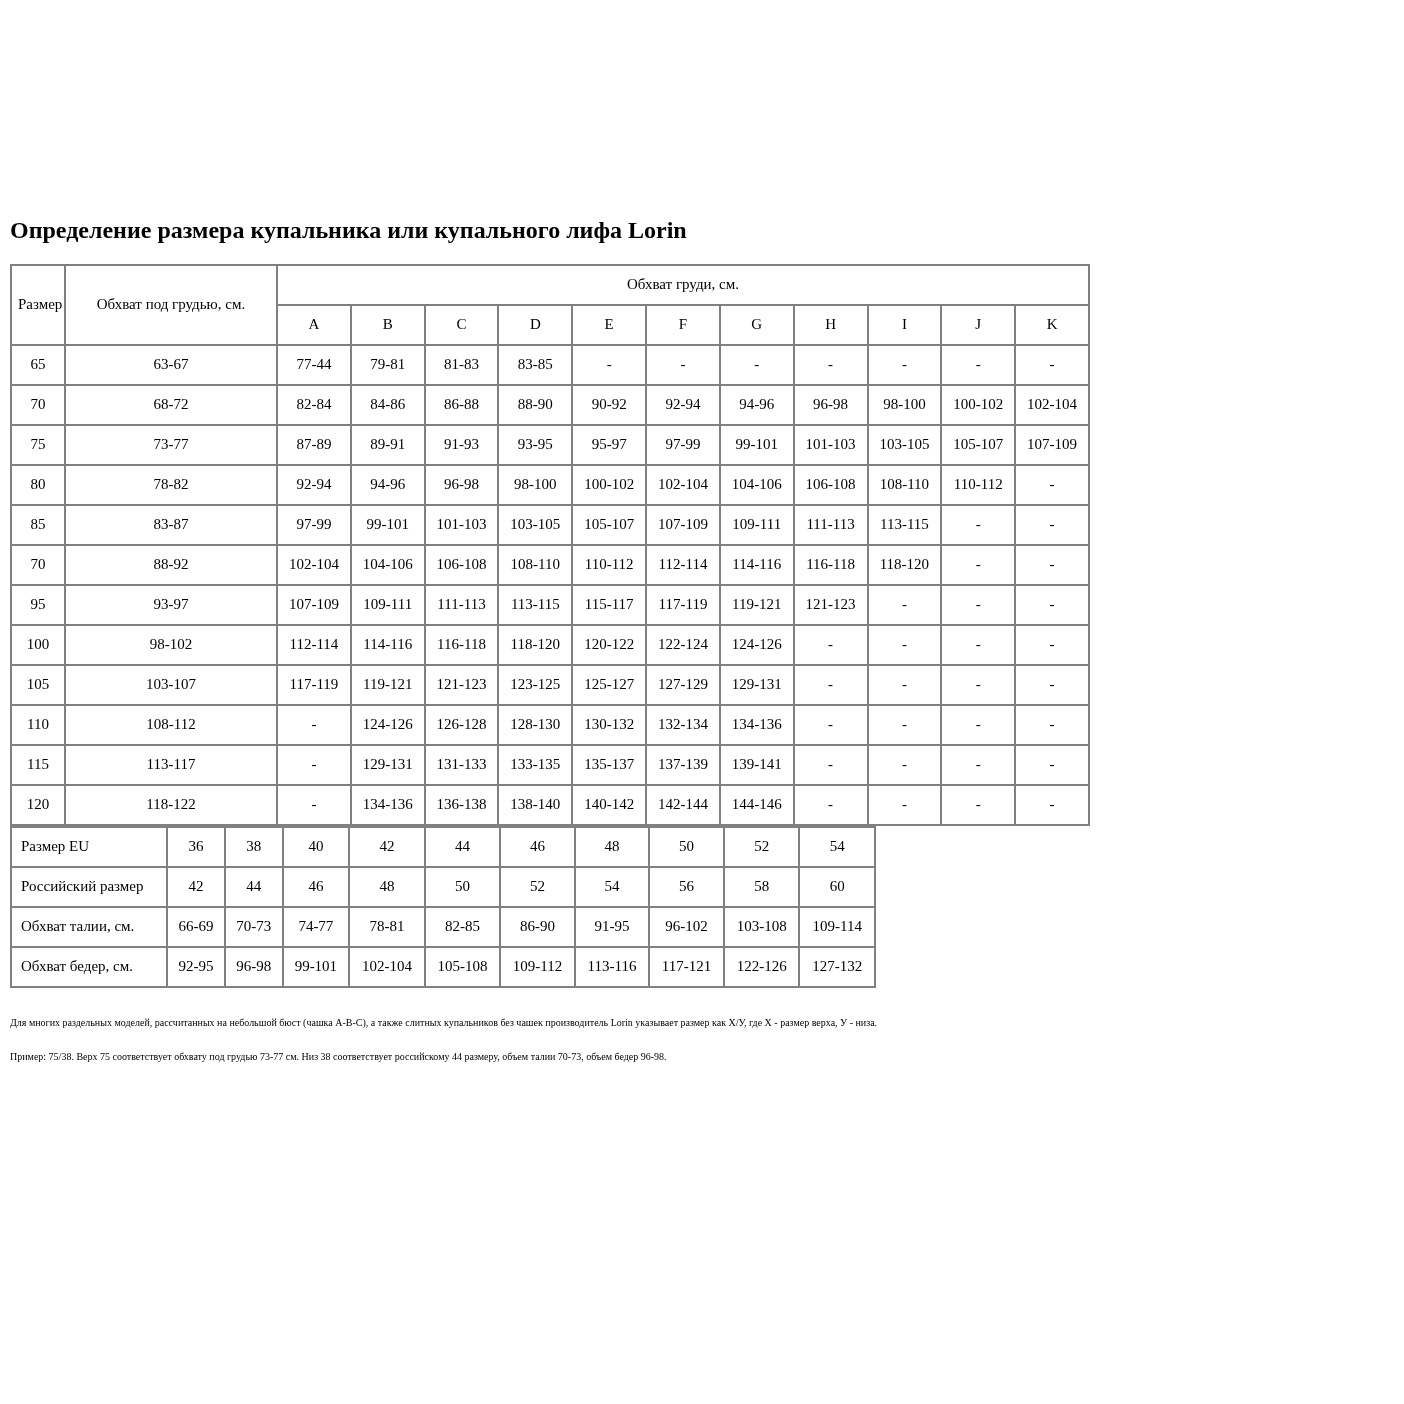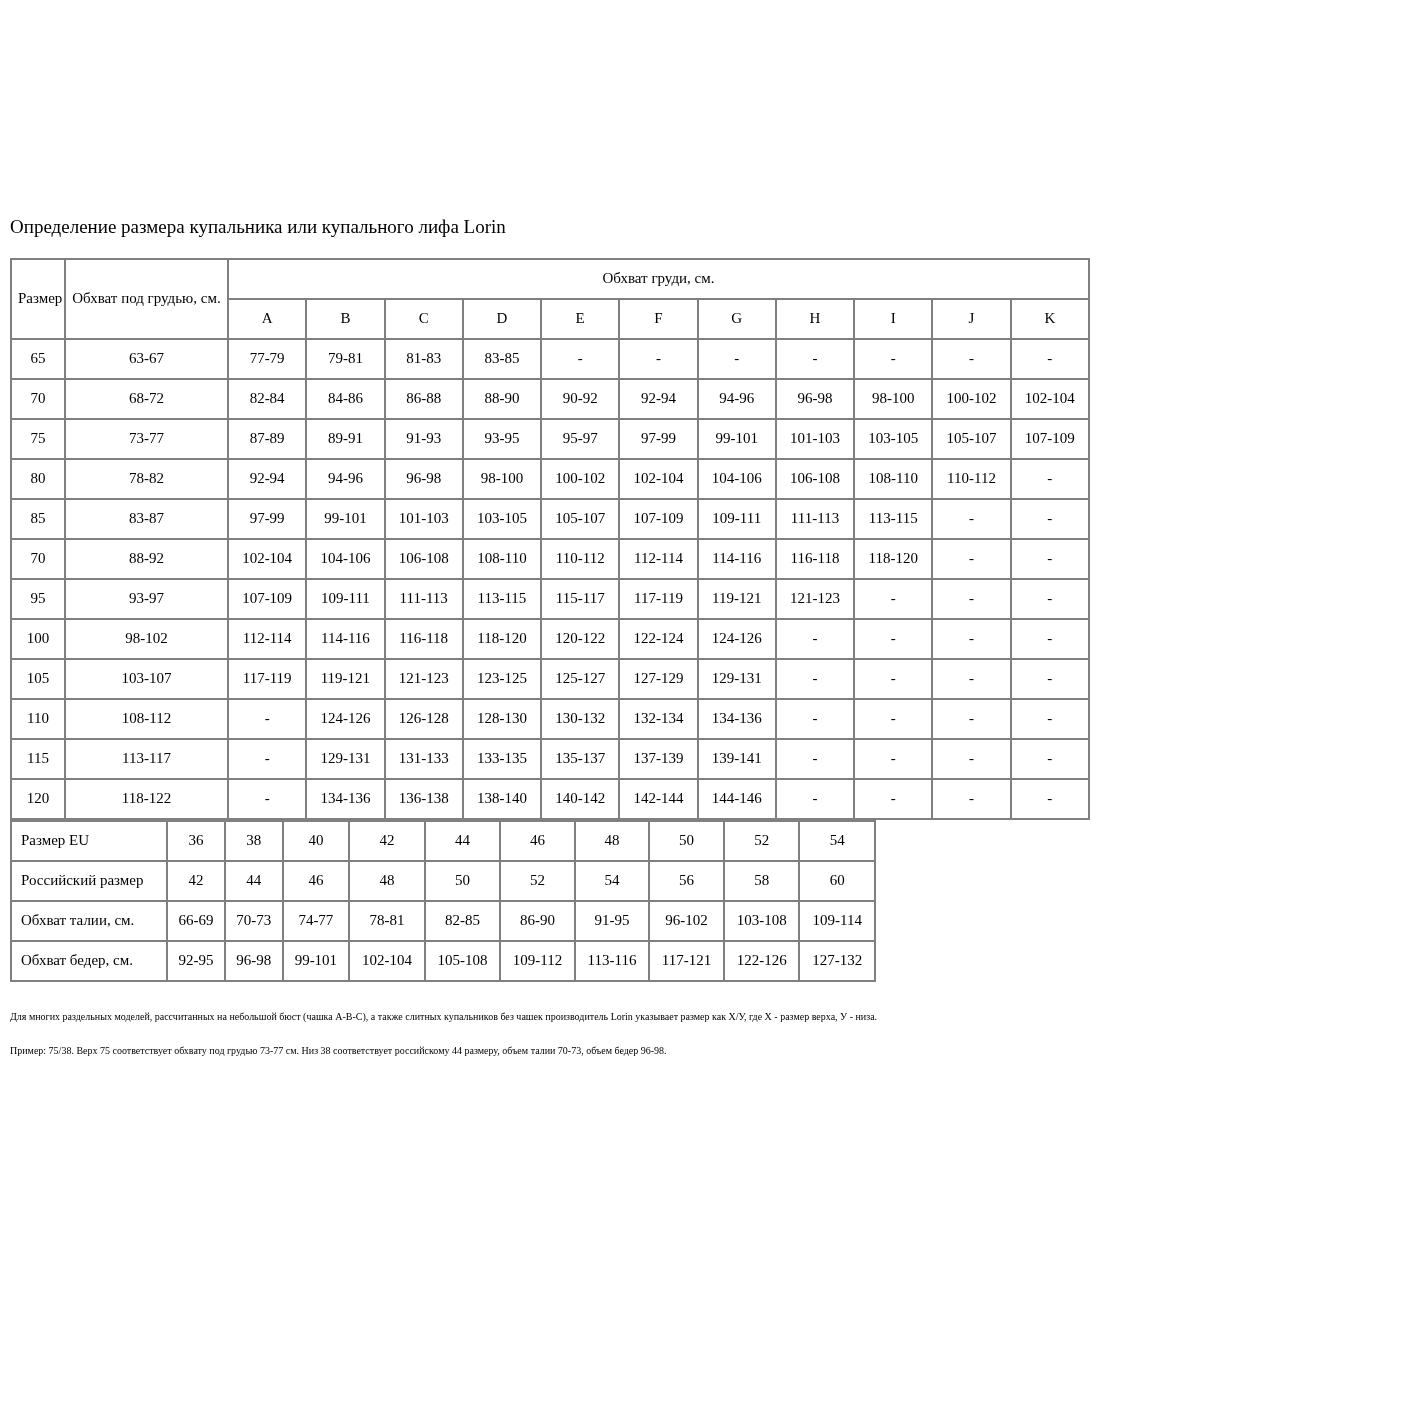--- a/index.html
+++ b/index.html
@@ -8,43 +8,43 @@
     width: 1404px;
     height: 1404px;
     color: #000000;
     font-family: "Liberation Serif", serif;
   }
   .page {
     width: 1404px;
     padding: 0 10px;
   }
   .title {
-    font-size: 19px;
-    font-weight: normal;
+    font-size: 24px;
+    font-weight: bold;
     line-height: 1.2;
   }
   .title-bra { margin: 216px 0 19px 0; padding-top: 0; }
   .title-panties { margin: 27px 0 20px 0; }
   table.size-table {
     border-collapse: collapse;
     border: 2px solid #808080;
   }
   .size-table th, .size-table td {
     border: 2px solid #808080;
     font-size: 15px;
     font-weight: normal;
     text-align: center;
     vertical-align: middle;
     height: 40px;
     padding: 2px 6px;
     white-space: nowrap;
   }
   .bra-table { width: 1080px; table-layout: fixed; }
   .bra-table .col-size { width: 54px; }
-  .bra-table .col-underbust { width: 163px; }
+  .bra-table .col-underbust { width: 212px; }
   .panties-table { width: 866px; }
   .panties-table td.row-label { text-align: left; padding-left: 9px; width: 156px; }
   .note {
     font-size: 10px;
     line-height: 1.2;
     margin: 29px 0 0 0;
   }
   .note + .note { margin-top: 22px; }
 </style>
 </head>
@@ -72,21 +72,21 @@
           <th>H</th>
           <th>I</th>
           <th>J</th>
           <th>K</th>
         </tr>
     </thead>
     <tbody id="bra-table-body">
         <tr>
           <td>65</td>
           <td>63-67</td>
-          <td>77-79</td>
+          <td>77-44</td>
           <td>79-81</td>
           <td>81-83</td>
           <td>83-85</td>
           <td>-</td>
           <td>-</td>
           <td>-</td>
           <td>-</td>
           <td>-</td>
           <td>-</td>
           <td>-</td>

